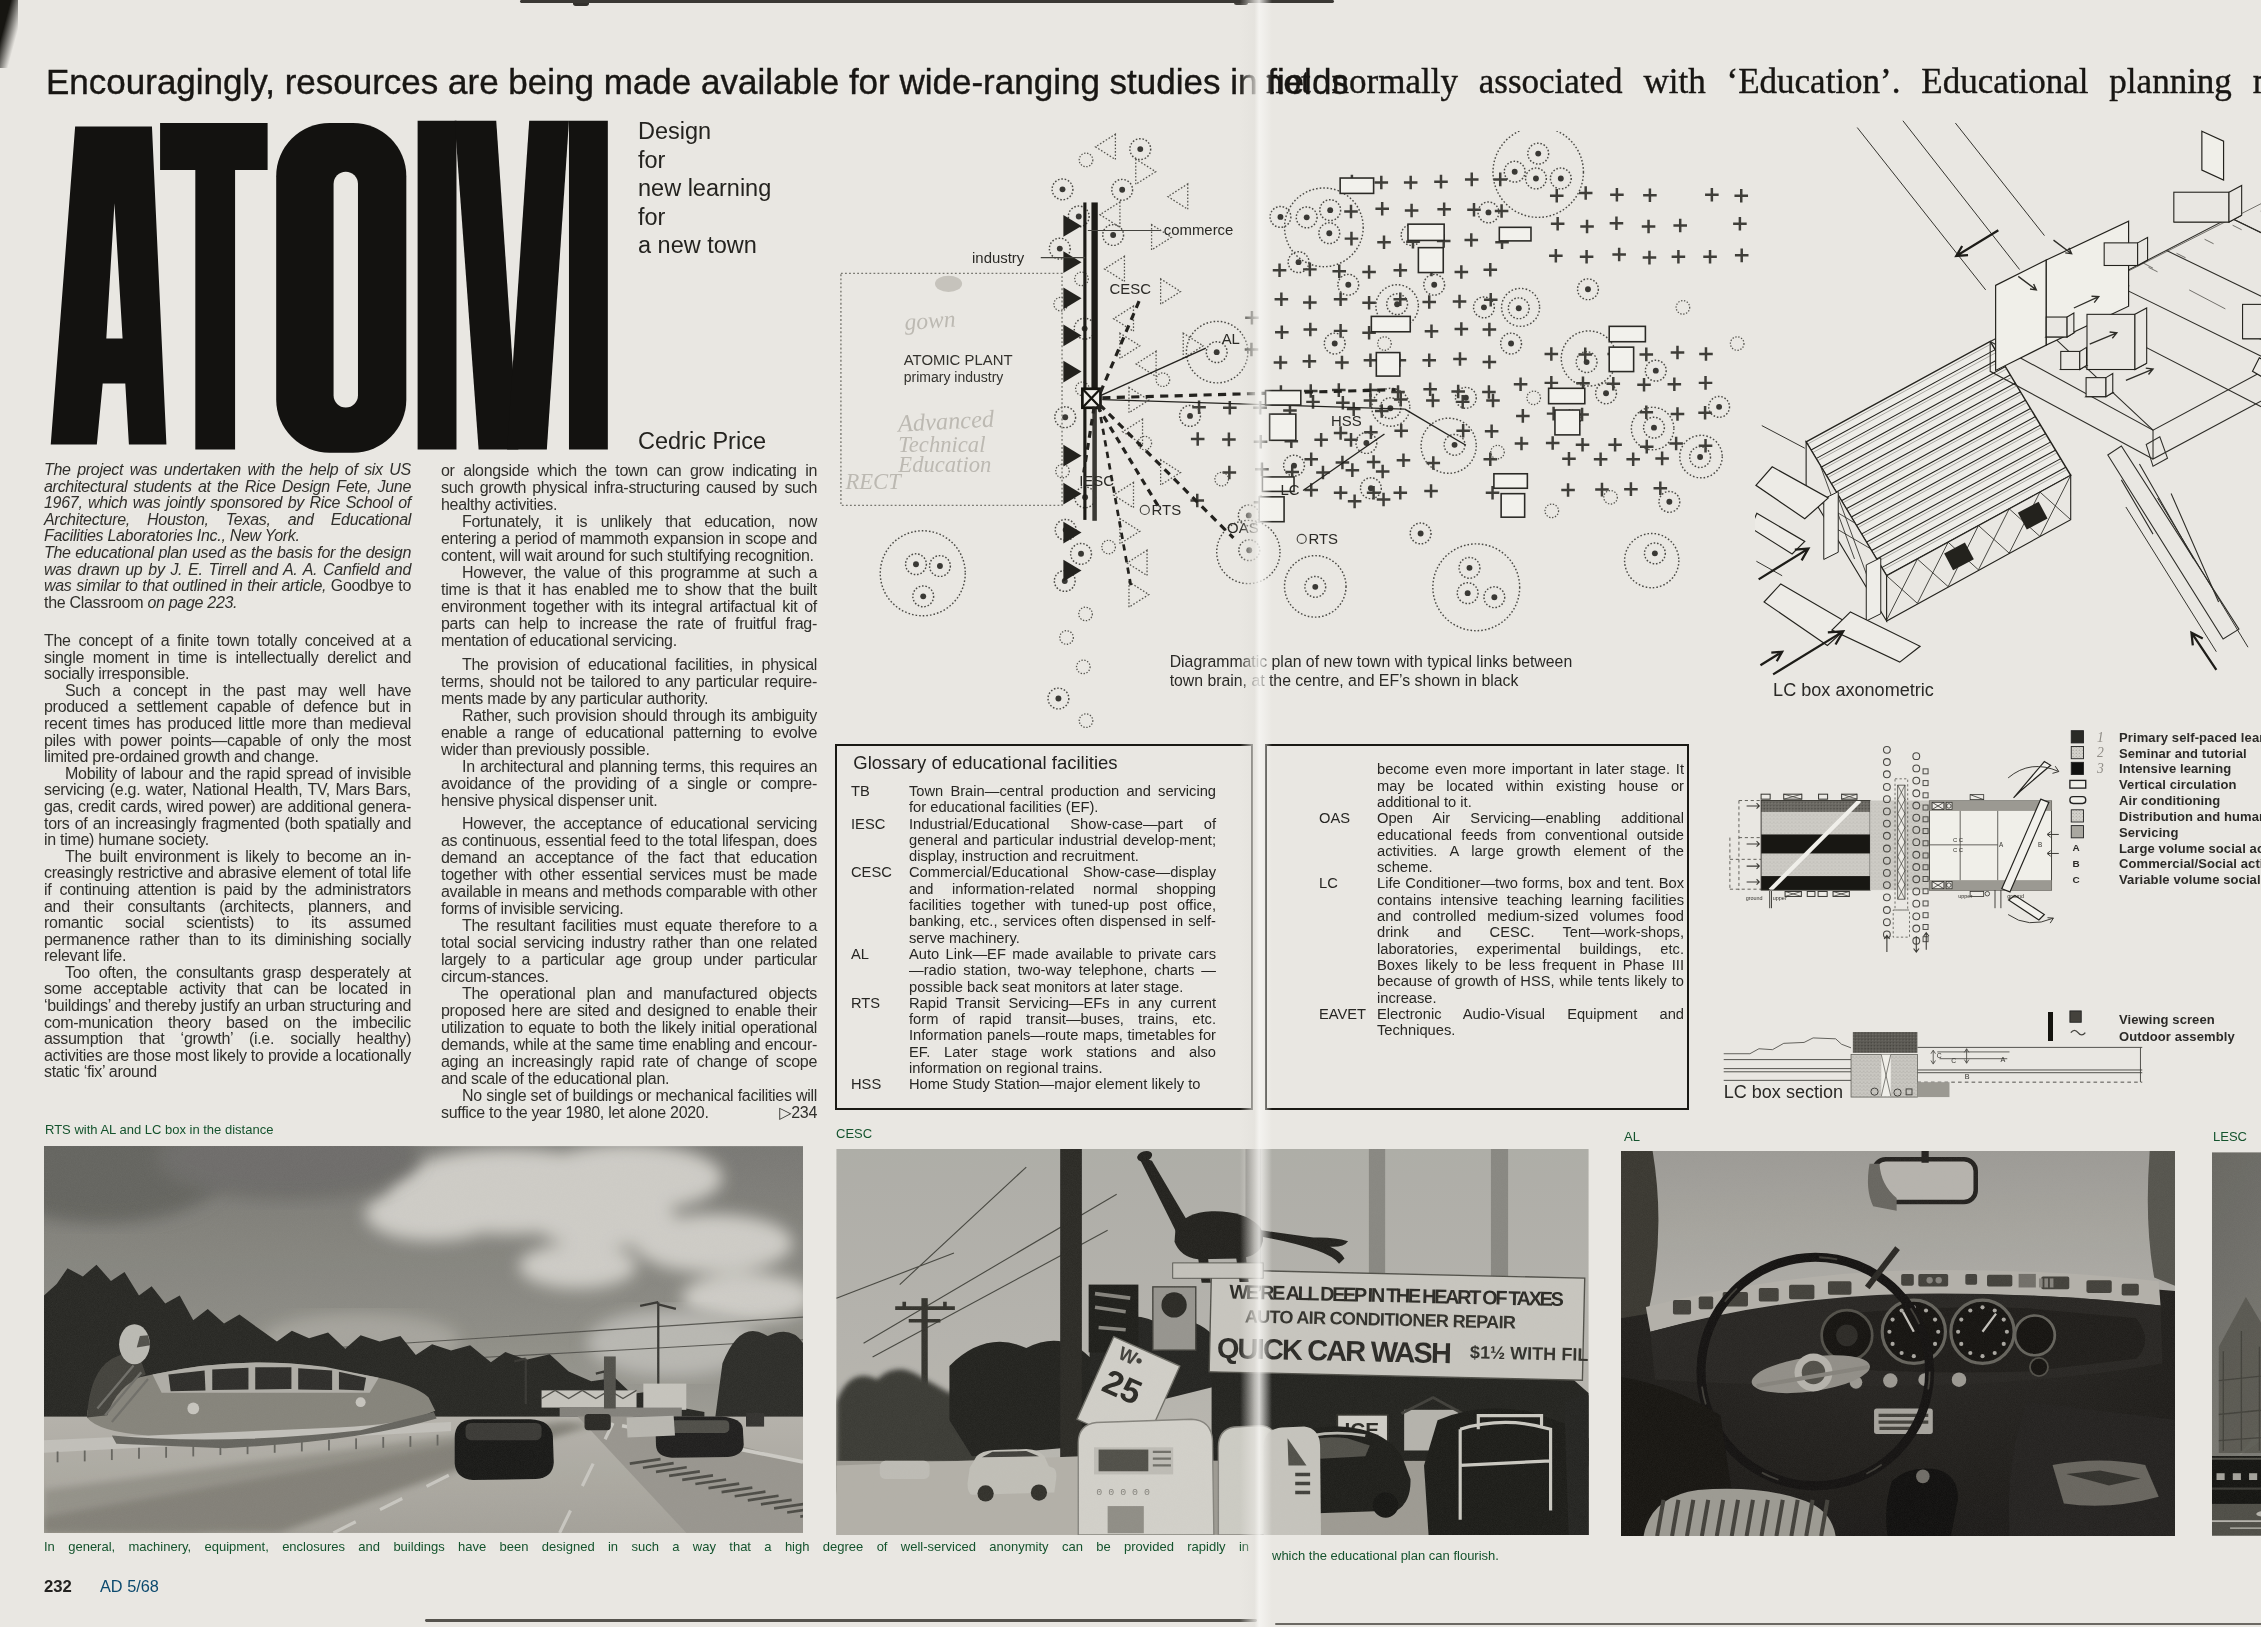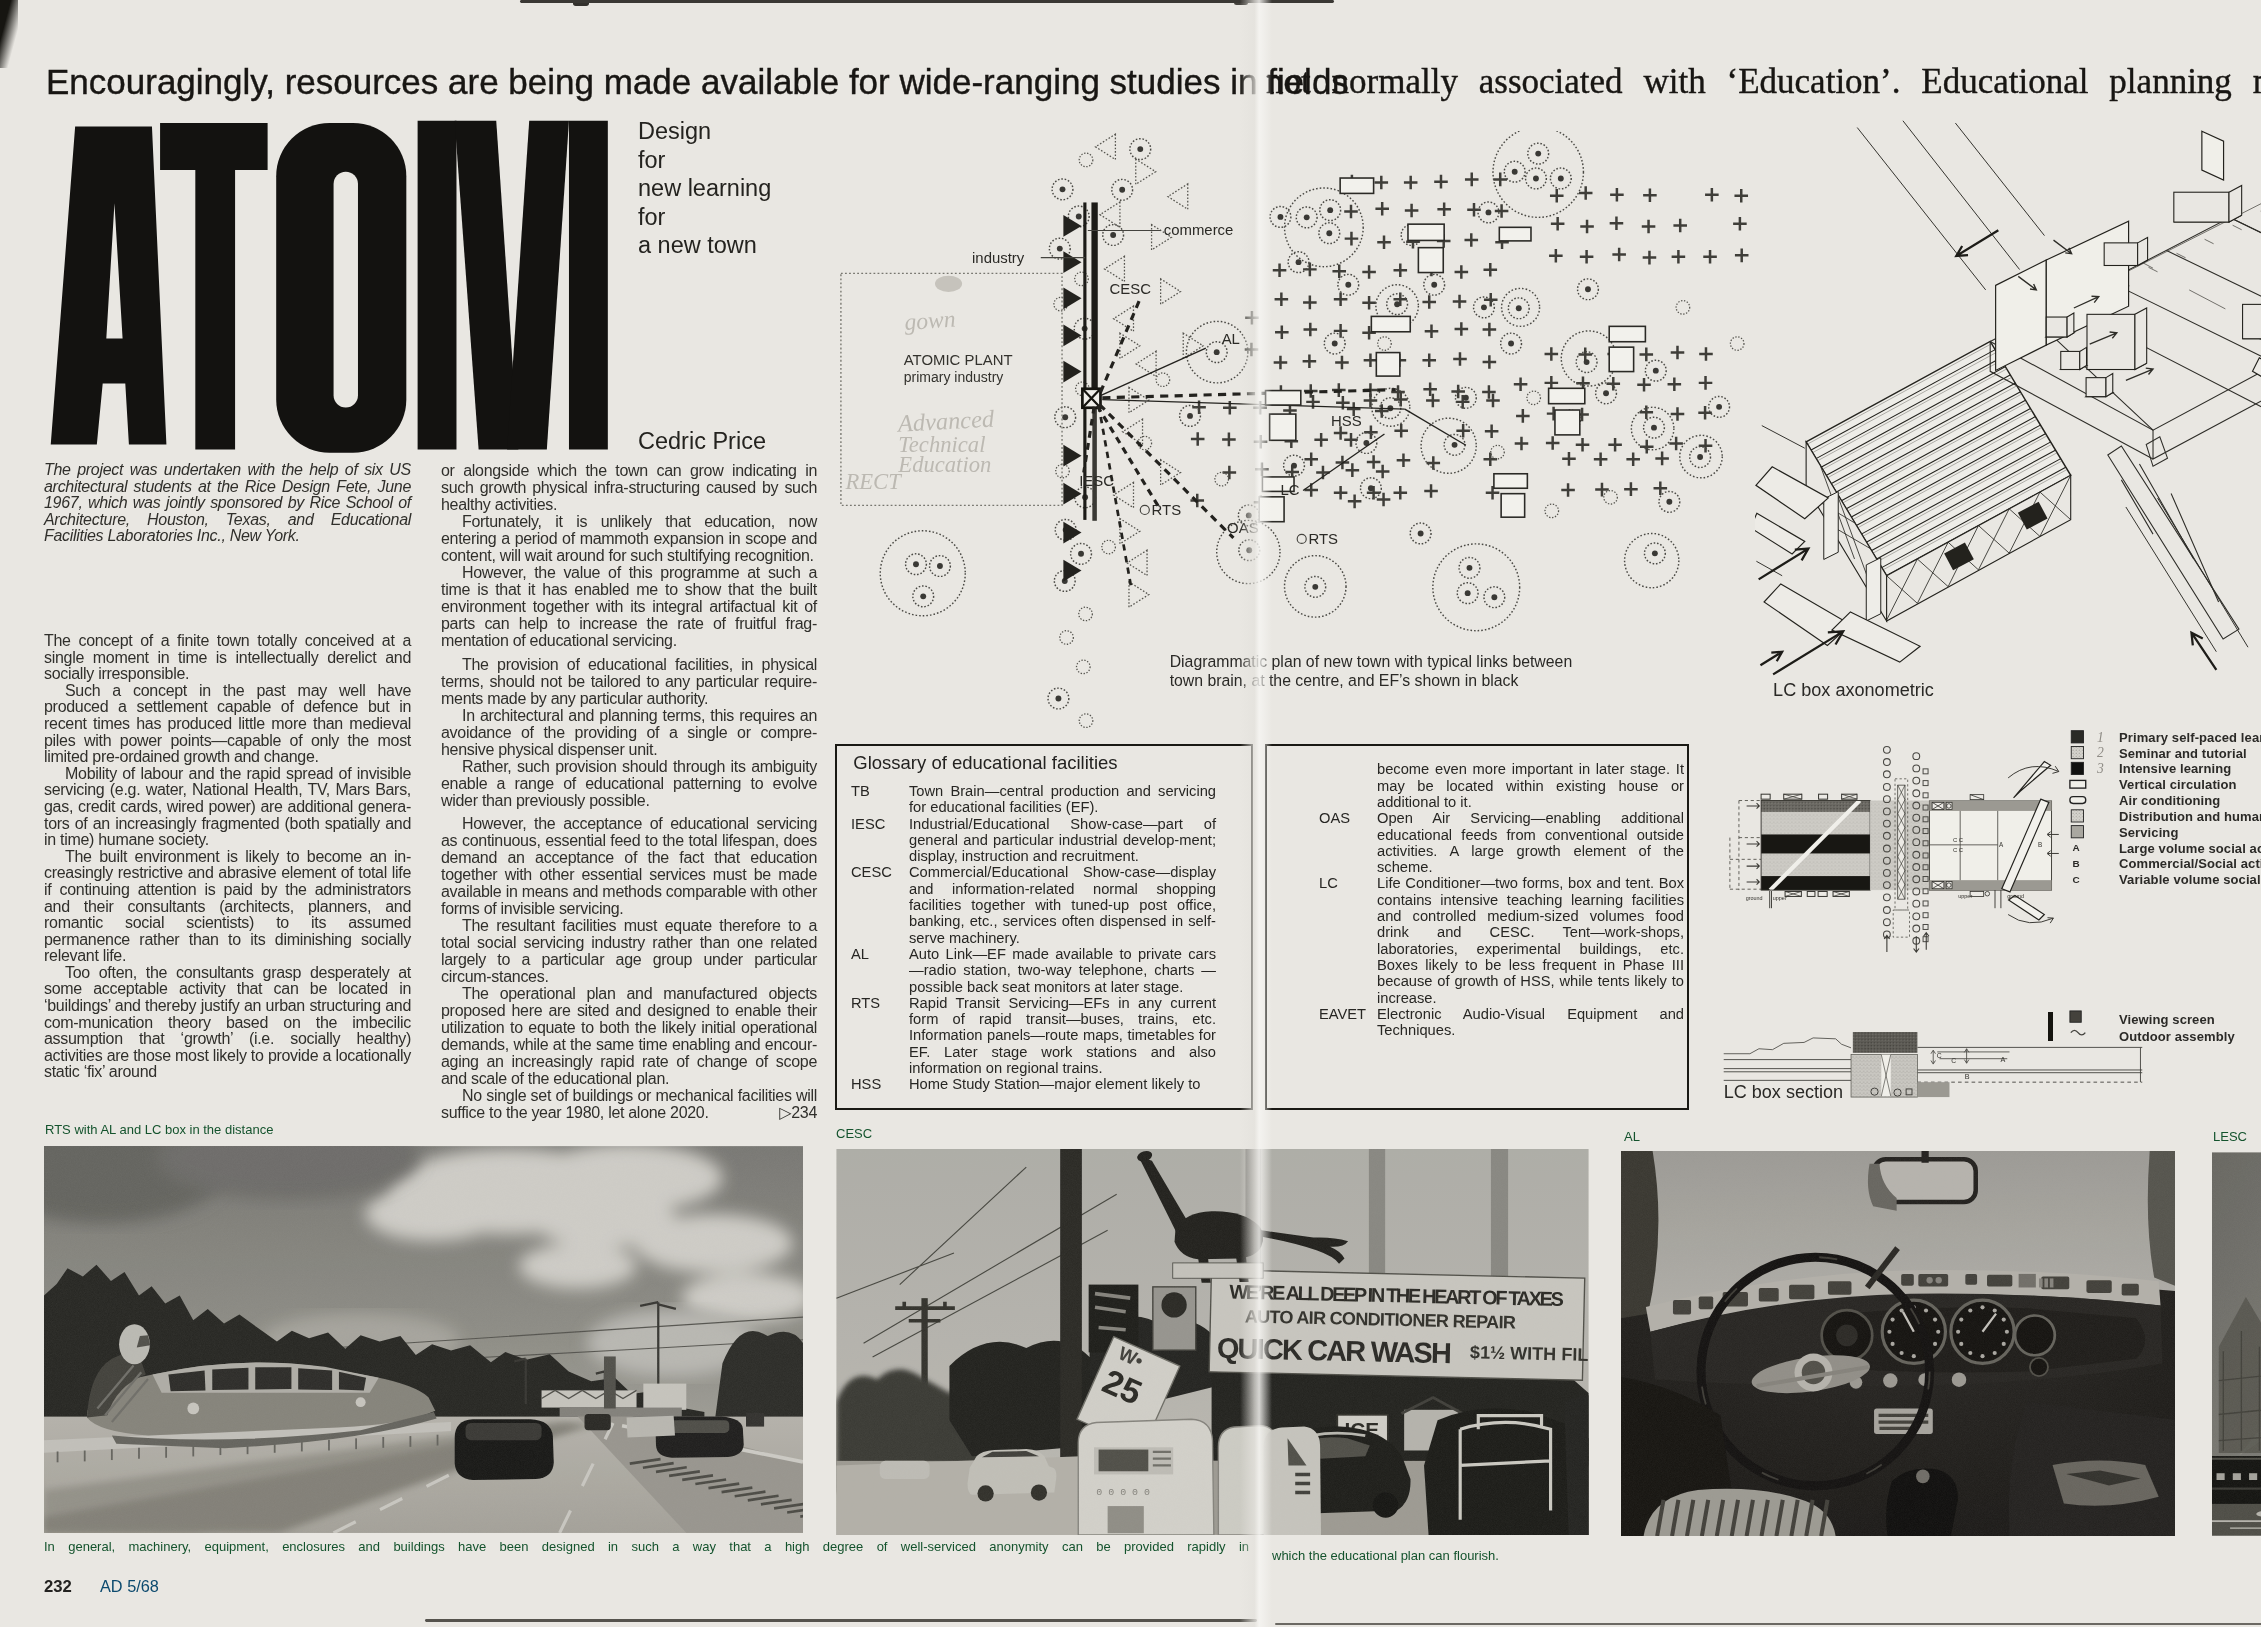--- a/index.html
+++ b/index.html
@@ -39,37 +39,38 @@
 </g>
 <rect x="738" y="380" width="54" height="522" rx="27" fill="#e9e7e2"></rect>
 </svg>
 
 <div class="abs" style="left:638px;top:117px;width:190px;font-size:23.5px;line-height:28.5px;color:#24231f">Design<br>for<br>new learning<br>for<br>a new town</div>
 
 <div class="abs" style="left:638px;top:428px;font-size:23.5px;color:#24231f">Cedric Price</div>
 
 <div class="abs body just" style="left:44px;top:462px;width:367px;font-style:italic">
 <p class="np">The project was undertaken with the help of six US architectural students at the Rice Design Fete, June 1967, which was jointly sponsored by Rice School of Architecture, Houston, Texas, and Educational Facilities Laboratories Inc., New York.</p>
+<p class="np">The educational plan used as the basis for the design was drawn up by J. E. Tirrell and A. A. Canfield and was similar to that outlined in their article, <span style="font-style:normal">Goodbye to the Classroom</span> on page 223.</p>
 </div>
 
 <div class="abs body just" style="left:44px;top:633px;width:367px;letter-spacing:-0.3px">
 <p class="np">The concept of a finite town totally conceived at a single moment in time is intellectually derelict and socially irresponsible.</p>
 <p>Such a concept in the past may well have produced a settlement capable of defence but in recent times has produced little more than medieval piles with power points—capable of only the most limited pre-ordained growth and change.</p>
 <p>Mobility of labour and the rapid spread of invisible servicing (e.g. water, National Health, TV, Mars Bars, gas, credit cards, wired power) are additional genera-tors of an increasingly fragmented (both spatially and in time) humane society.</p>
 <p>The built environment is likely to become an in-creasingly restrictive and abrasive element of total life if continuing attention is paid by the administrators and their consultants (architects, planners, and romantic social scientists) to its assumed permanence rather than to its diminishing socially relevant life.</p>
 <p>Too often, the consultants grasp desperately at some acceptable activity that can be located in ‘buildings’ and thereby justify an urban structuring and com-munication theory based on the imbecilic assumption that ‘growth’ (i.e. socially healthy) activities are those most likely to provide a locationally static ‘fix’ around</p>
 </div>
 
 <div class="abs body just" style="left:441px;top:462px;width:376px;line-height:17px">
 <p class="np">or alongside which the town can grow indicating in such growth physical infra-structuring caused by such healthy activities.</p>
 <p>Fortunately, it is unlikely that education, now entering a period of mammoth expansion in scope and content, will wait around for such stultifying recognition.</p>
 <p>However, the value of this programme at such a time is that it has enabled me to show that the built environment together with its integral artifactual kit of parts can help to increase the rate of fruitful frag-mentation of educational servicing.</p>
 <p style="margin-top:7.2px">The provision of educational facilities, in physical terms, should not be tailored to any particular require-ments made by any particular authority.</p>
+<p>Rather, such provision should through its ambiguity enable a range of educational patterning to evolve wider than previously possible.</p>
 <p>In architectural and planning terms, this requires an avoidance of the providing of a single or compre-hensive physical dispenser unit.</p>
-<p>Rather, such provision should through its ambiguity enable a range of educational patterning to evolve wider than previously possible.</p>
 <p style="margin-top:5.4px">However, the acceptance of educational servicing as continuous, essential feed to the total lifespan, does demand an acceptance of the fact that education together with other essential services must be made available in means and methods comparable with other forms of invisible servicing.</p>
 <p>The resultant facilities must equate therefore to a total social servicing industry rather than one related largely to a particular age group under particular circum-stances.</p>
 <p>The operational plan and manufactured objects proposed here are sited and designed to enable their utilization to equate to both the likely initial operational demands, while at the same time enabling and encour-aging an increasingly rapid rate of change of scope and scale of the educational plan.</p>
 <p>No single set of buildings or mechanical facilities will suffice to the year 1980, let alone 2020.<span style="float:right">▷234</span></p>
 </div>
 
 <div class="abs" style="left:835px;top:744px;width:414px;height:362px;border:2.3px solid #1a1914">
 <div class="abs" style="left:16.3px;top:6.3px;font-size:18.5px;color:#232220">Glossary of educational facilities</div>
 <div class="abs gl" style="left:14px;top:37px;width:365px">
 <div style="position:relative;padding-left:58px">

